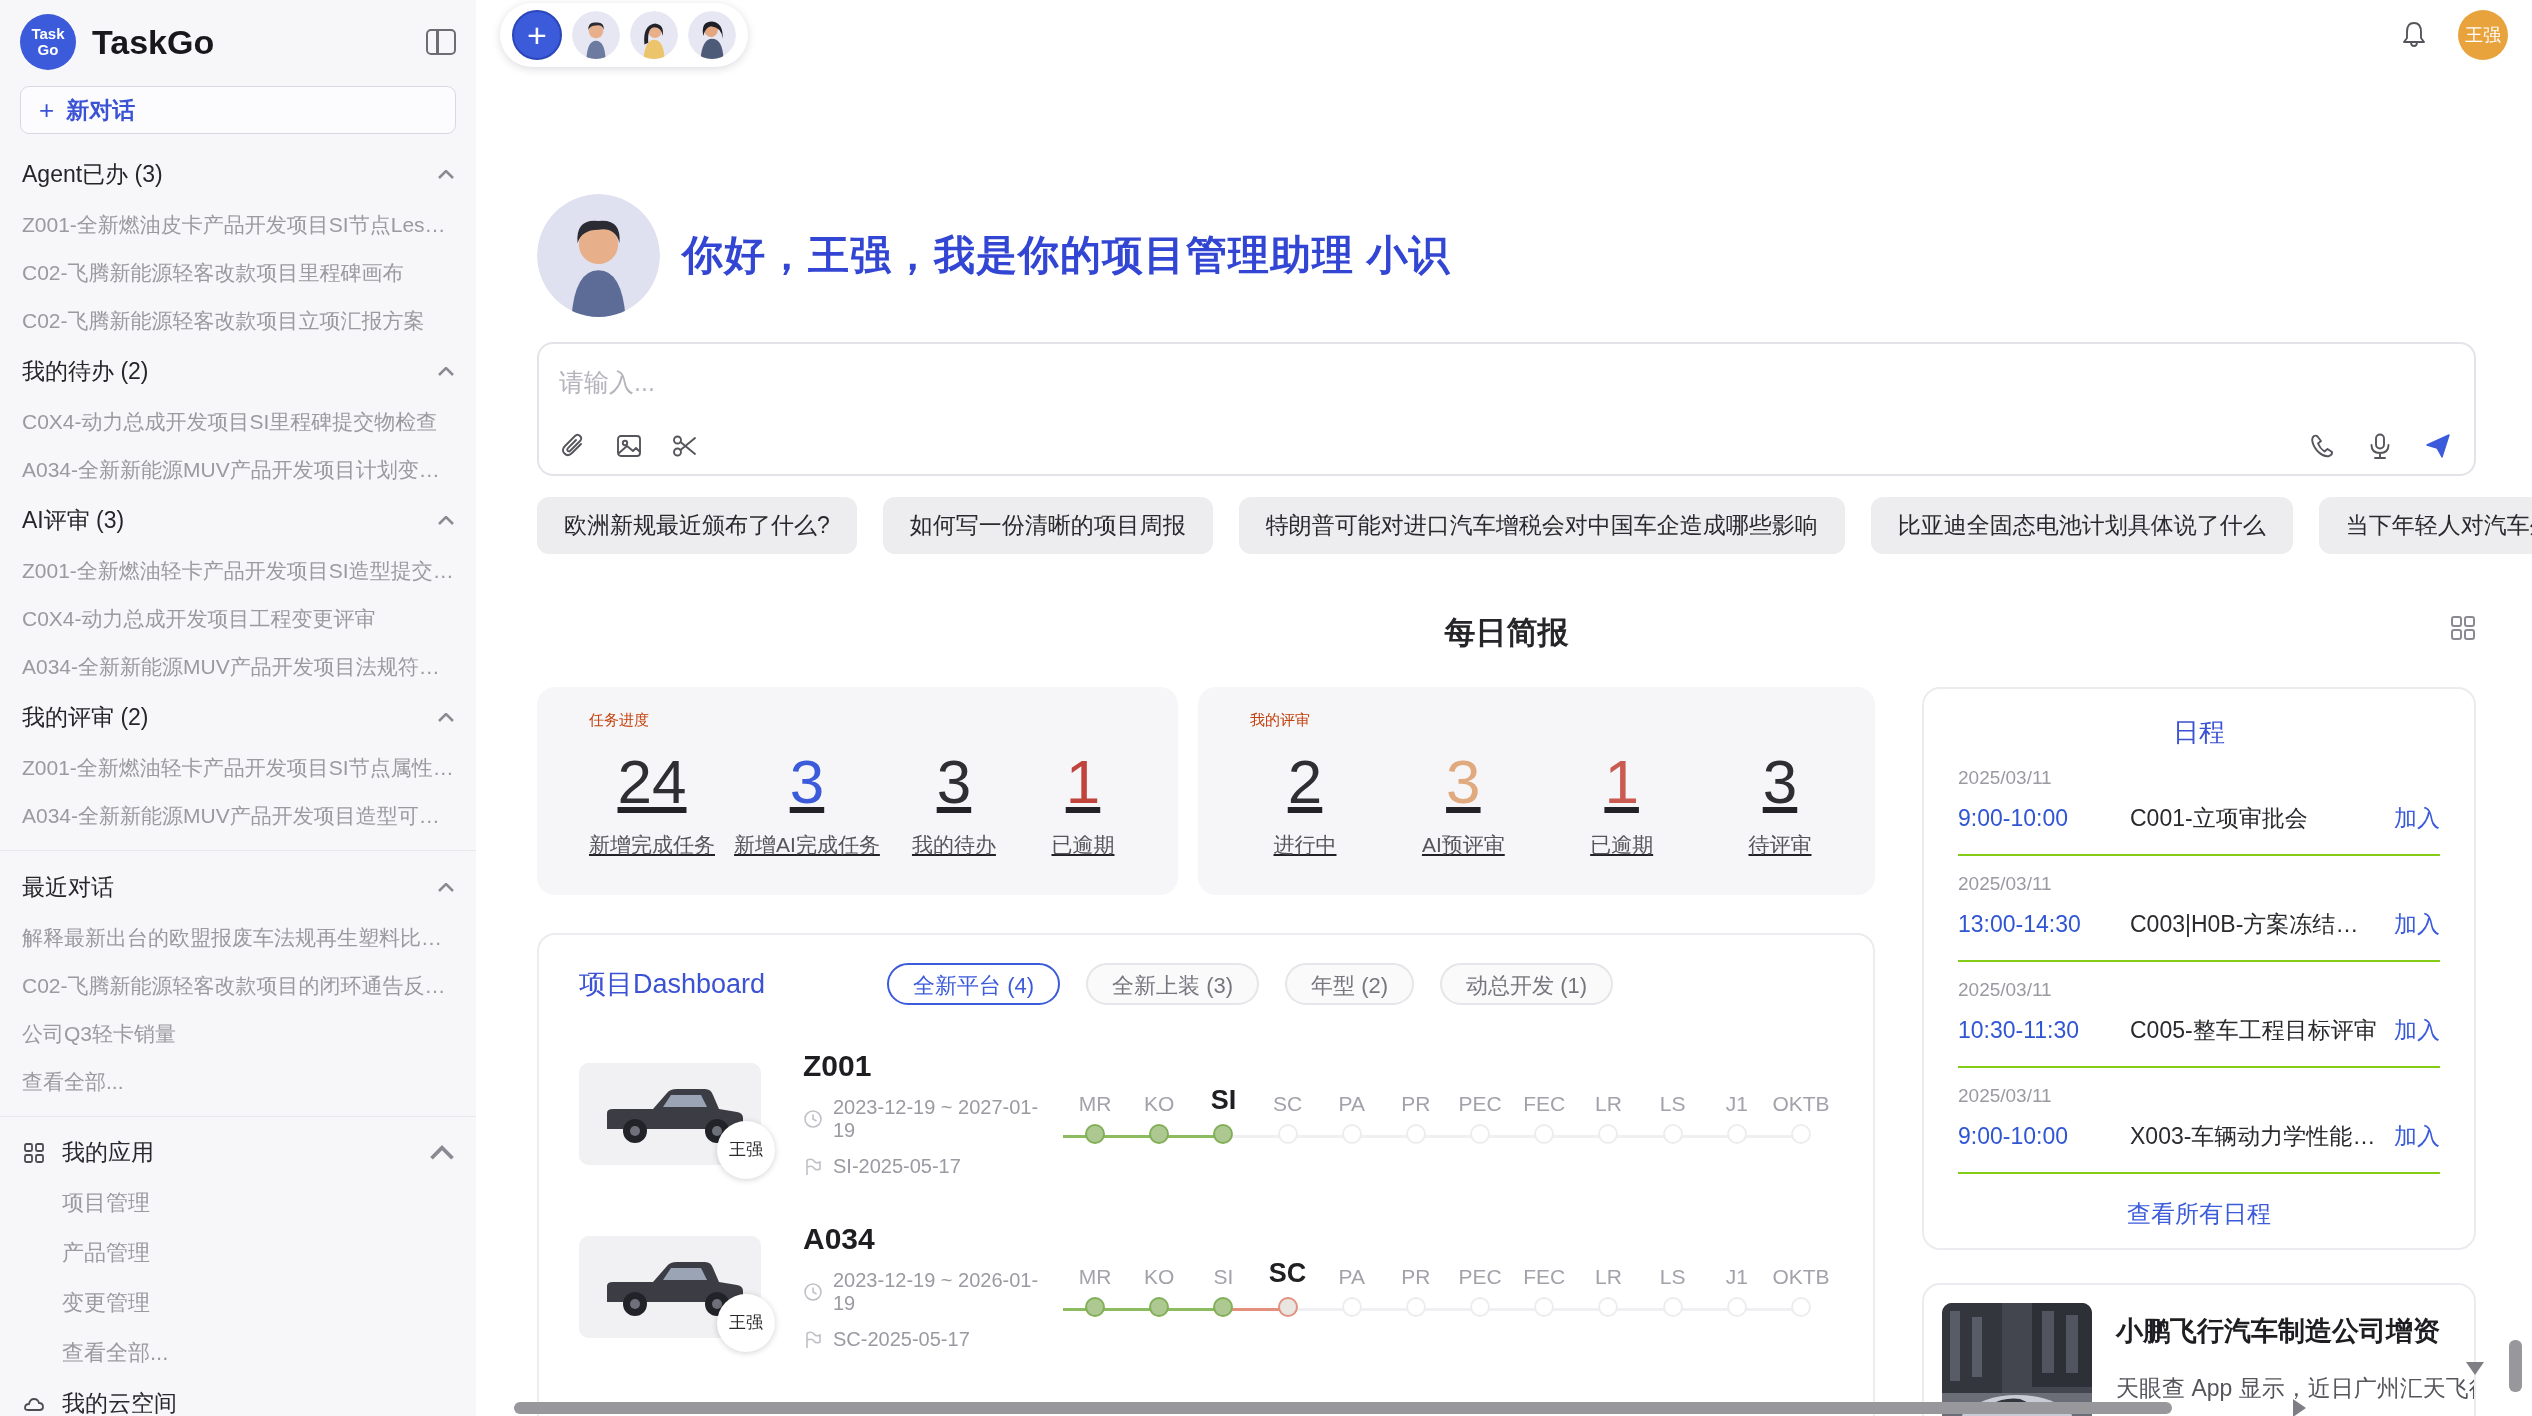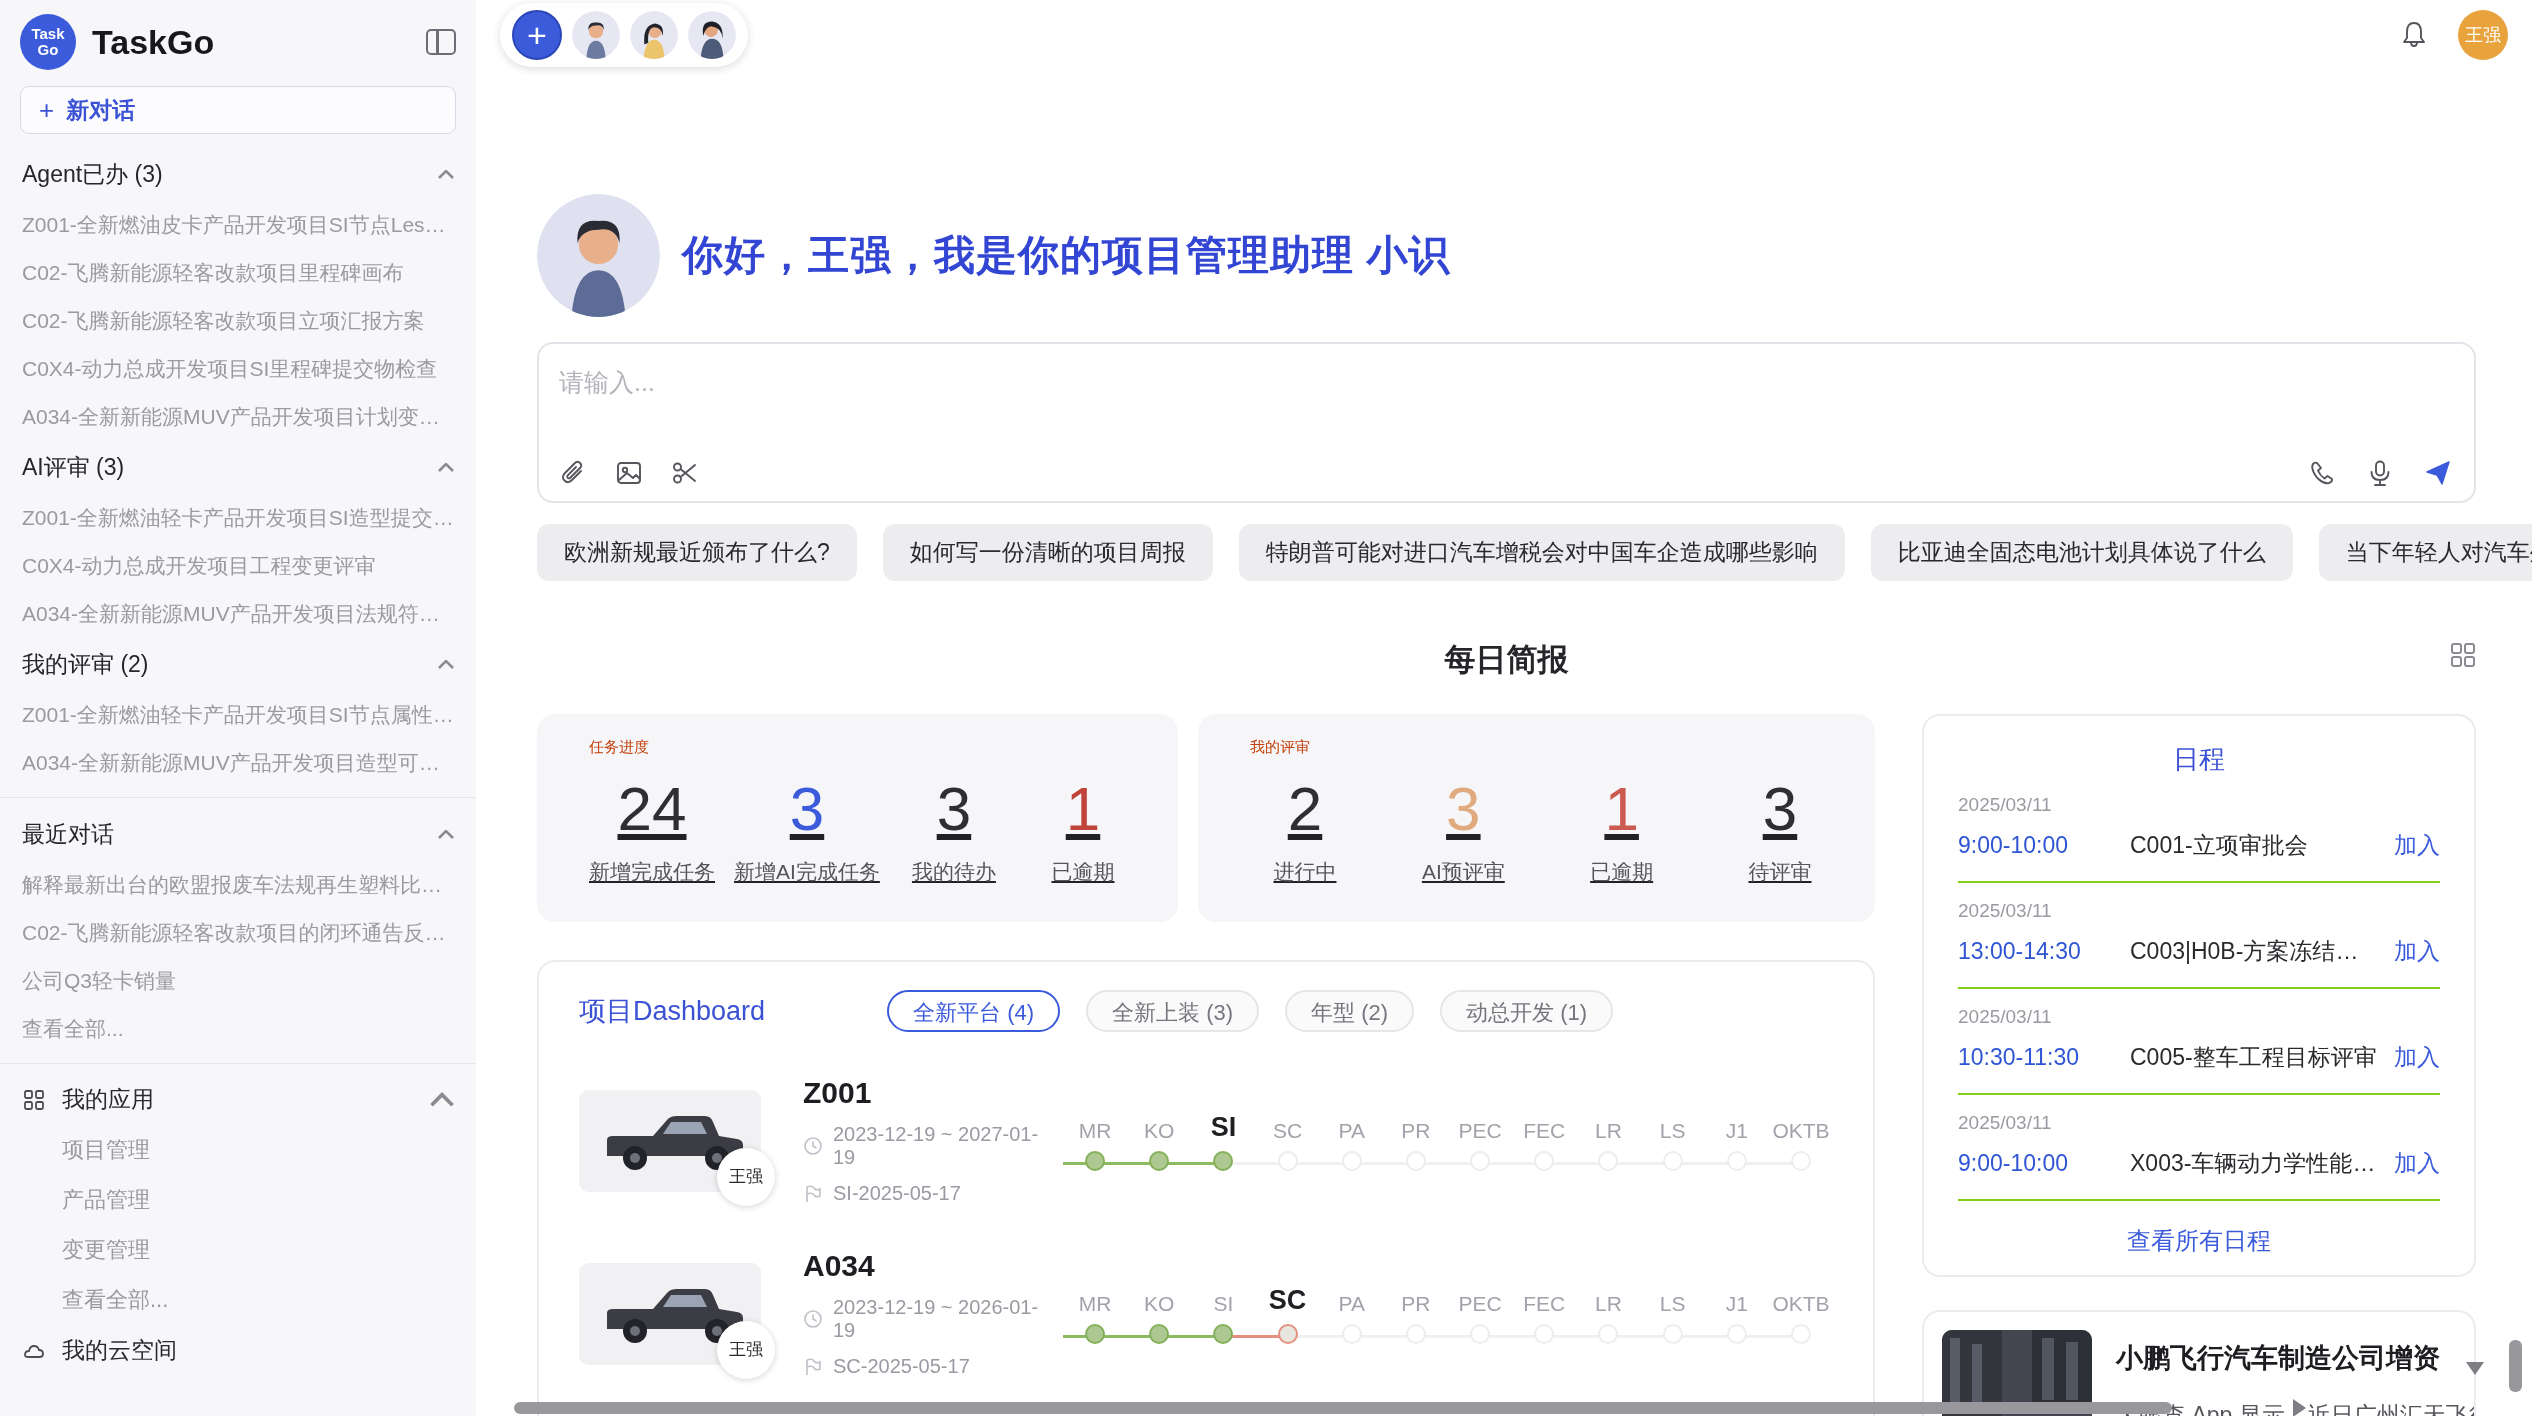--- a/index.html
+++ b/index.html
@@ -35,21 +35,21 @@
   .top-right { position:absolute; right:24px; top:10px; display:flex; align-items:center; gap:30px; }
   .bell { width:28px; height:30px; cursor:pointer; }
   .user-av { width:50px; height:50px; border-radius:50%; background:#e8a33d; color:#fff; font-size:18px; display:flex; align-items:center; justify-content:center; cursor:pointer; }
 
   .content { padding:0 56px 0 61px; }
 
   .hero { display:flex; align-items:center; gap:22px; margin-top:124px; }
   .hero-av { width:123px; height:123px; border-radius:50%; overflow:hidden; flex:none; }
   .greeting { font-size:41px; font-weight:bold; color:#3346d3; letter-spacing:1px; }
 
-  .input-box { margin-top:25px; height:161px; border:2px solid #e3e3e9; border-radius:16px; position:relative; background:#fff; }
+  .input-box { margin-top:25px; height:134px; border:2px solid #e3e3e9; border-radius:16px; position:relative; background:#fff; }
   .placeholder { position:absolute; left:20px; top:22px; font-size:25px; color:#b4b4bc; }
   .in-icons-l { position:absolute; left:20px; bottom:14px; display:flex; gap:28px; align-items:center; }
   .in-icons-r { position:absolute; right:22px; bottom:14px; display:flex; gap:30px; align-items:center; }
   .in-icons-l svg,.in-icons-r svg { width:28px; height:28px; cursor:pointer; }
 
   .chips { margin-top:21px; display:flex; gap:26px; }
   .chip { height:57px; line-height:57px; padding:0 27px; background:#ededef; border-radius:12px; font-size:23px; color:#2a2a2e; white-space:nowrap; cursor:pointer; }
 
   .brief-head { margin-top:58px; position:relative; text-align:center; }
   .brief-title { font-size:31px; font-weight:bold; color:#26262a; }
@@ -145,20 +145,26 @@
     <div class="side-scroll" id="side-sections">
         <div class="sec-head">
           <div style="">Agent已办 (3)</div>
           <svg class="chev" viewBox="0 0 16 9">
             <polyline points="1,8 8,1 15,8"></polyline>
           </svg>
         </div>
         <div class="side-item">Z001-全新燃油皮卡产品开发项目SI节点Lesson Learn报告</div>
         <div class="side-item">C02-飞腾新能源轻客改款项目里程碑画布</div>
         <div class="side-item">C02-飞腾新能源轻客改款项目立项汇报方案</div>
+        <div class="sec-head">
+          <div style="">我的待办 (2)</div>
+          <svg class="chev" viewBox="0 0 16 9">
+            <polyline points="1,8 8,1 15,8"></polyline>
+          </svg>
+        </div>
         <div class="side-item">C0X4-动力总成开发项目SI里程碑提交物检查</div>
         <div class="side-item">A034-全新新能源MUV产品开发项目计划变更表编写</div>
         <div class="sec-head">
           <div style="">AI评审 (3)</div>
           <svg class="chev" viewBox="0 0 16 9">
             <polyline points="1,8 8,1 15,8"></polyline>
           </svg>
         </div>
         <div class="side-item">Z001-全新燃油轻卡产品开发项目SI造型提交物评审</div>
         <div class="side-item">C0X4-动力总成开发项目工程变更评审</div>

